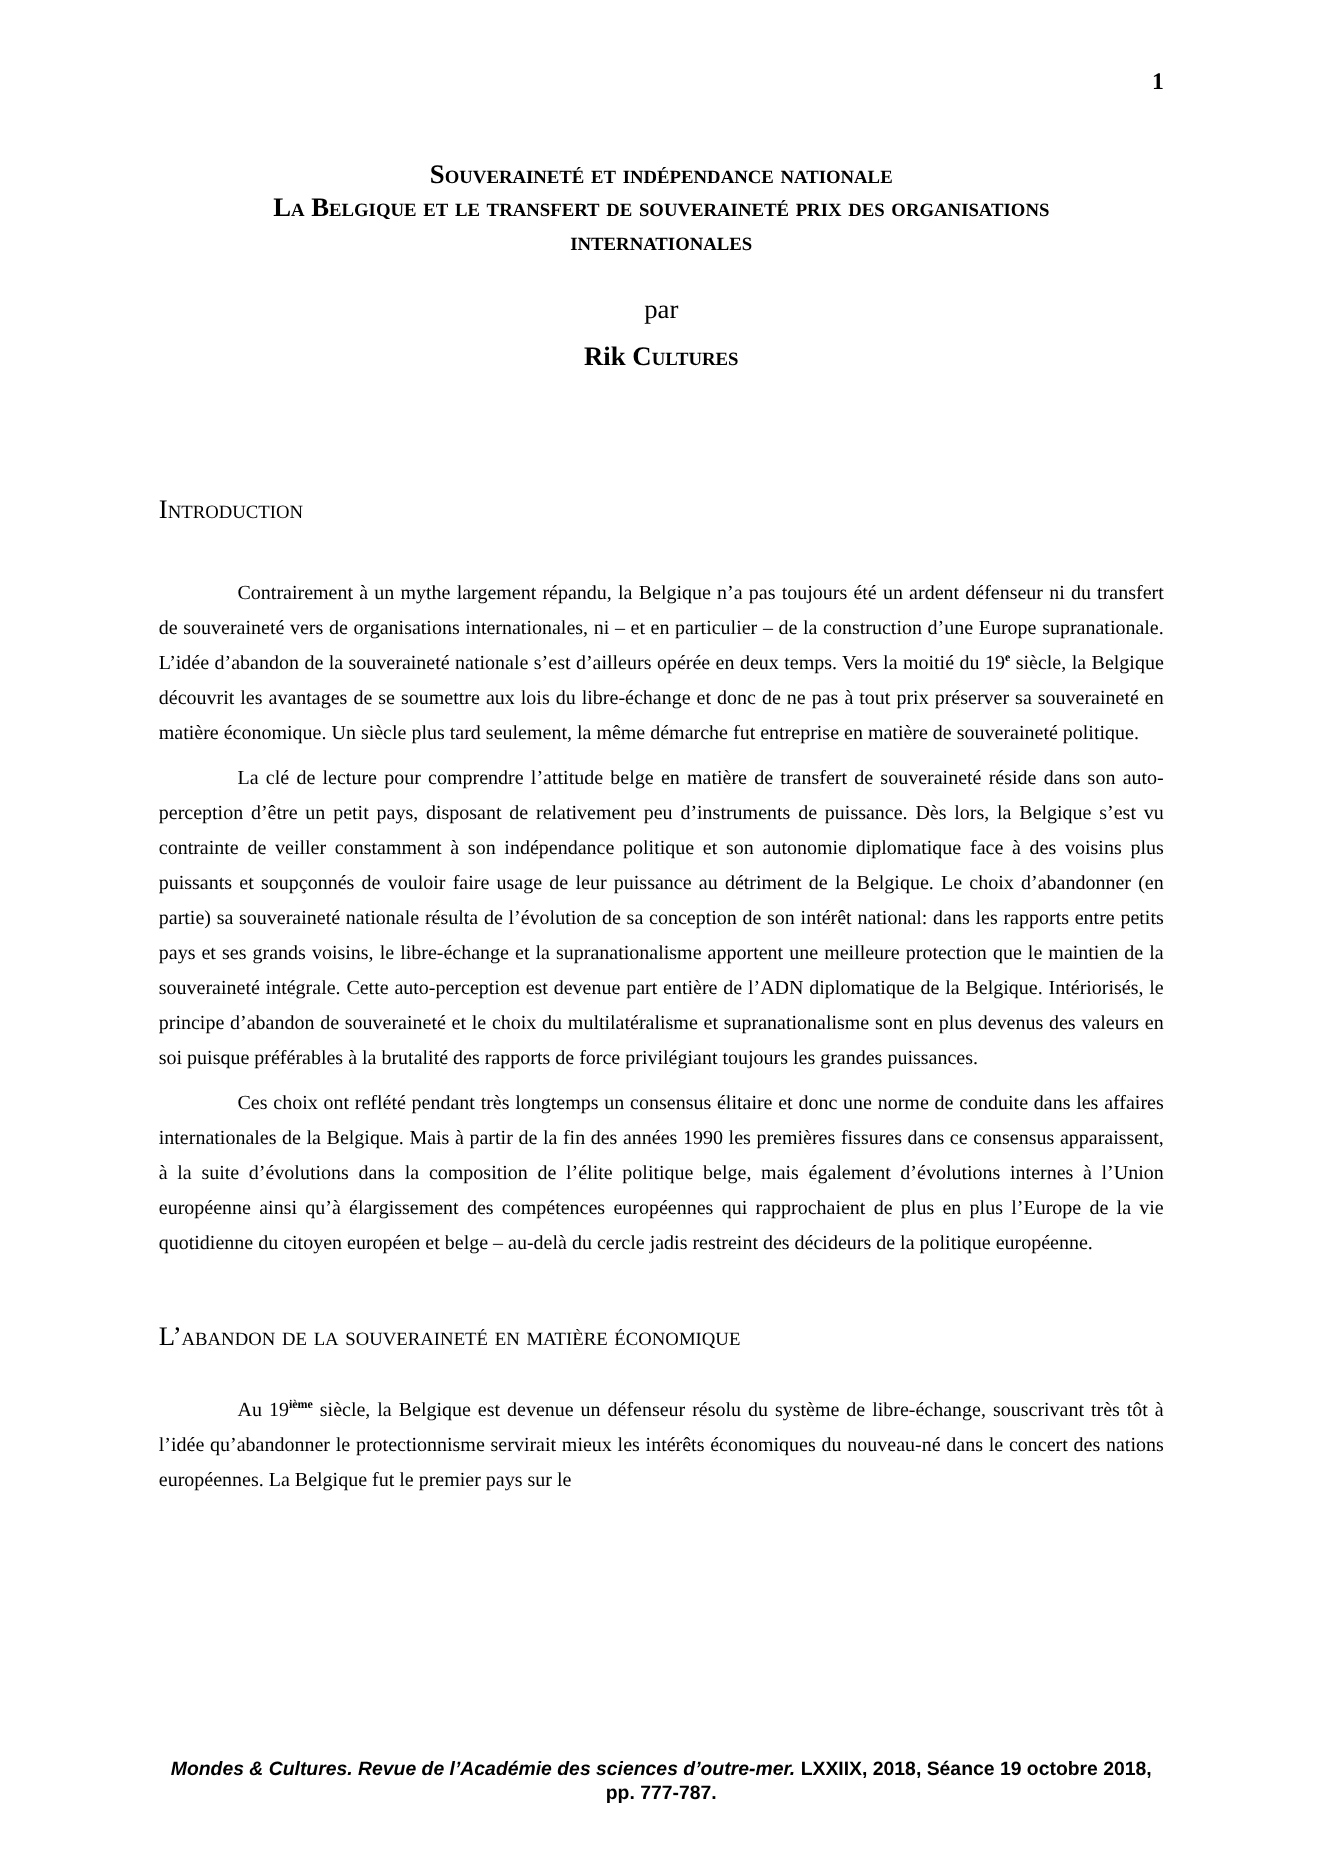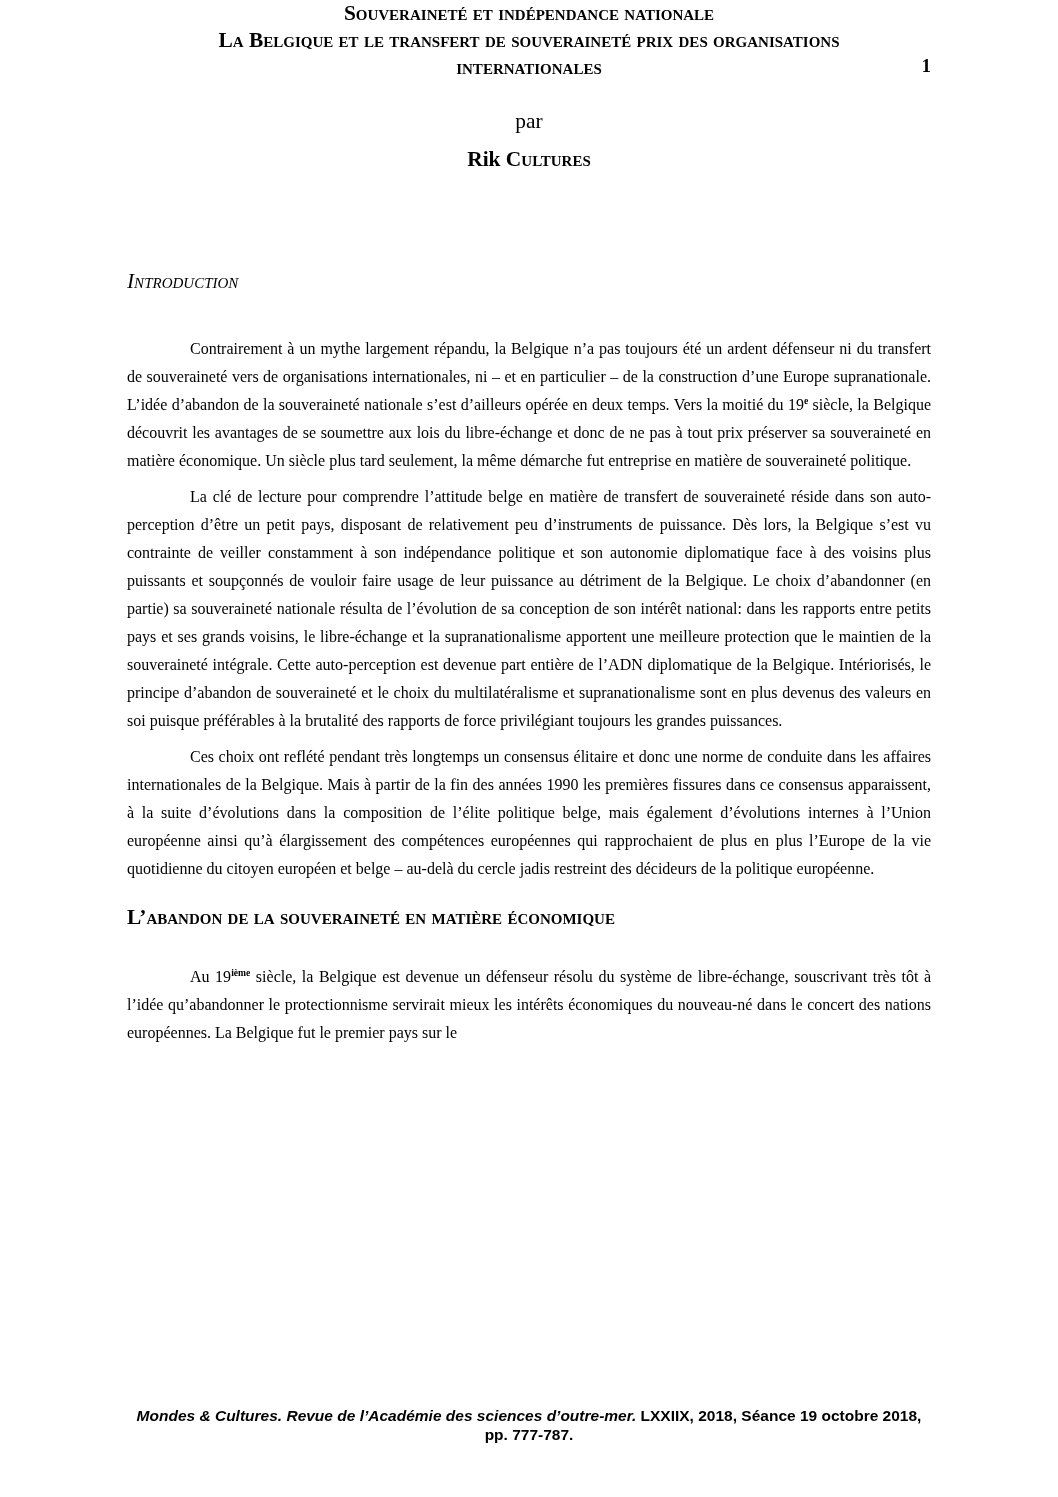--- a/index.html
+++ b/index.html
@@ -22,20 +22,21 @@
     right: 127px;
     font-size: 19px;
     font-weight: bold;
     line-height: 24px;
   }
   .content {
     position: absolute;
     left: 127px;
     top: 0;
     width: 804px;
+    padding-top: 126px;
   }
   .doc-title {
     margin: 0;
     text-align: center;
     font-size: 21.4px;
     font-weight: bold;
     font-variant: small-caps;
     line-height: 27px;
   }
   .byline {
@@ -53,22 +54,22 @@
   }
   .author .sc { font-variant: small-caps; }
   #sections section { margin: 0; }
   .section-heading {
     margin: 0;
     font-size: 21.4px;
     font-weight: normal;
     font-variant: small-caps;
     line-height: 28px;
   }
-  #sections section:nth-of-type(1) .section-heading { margin: 94px 0 40px 0; font-style: italic; }
-  #sections section:nth-of-type(2) .section-heading { margin: 20px 0 32px 0; font-weight: bold; }
+  #sections section:nth-of-type(1) .section-heading { margin: 94px 0 40px 0; }
+  #sections section:nth-of-type(2) .section-heading { margin: 46px 0 32px 0; font-weight: normal; }
   .body-para {
     margin: 0 0 8px 0;
     font-size: 16px;
     line-height: 28px;
     text-align: justify;
     text-indent: 63px;
   }
   .body-para sup {
     font-size: 0.6em;
     line-height: 0;

